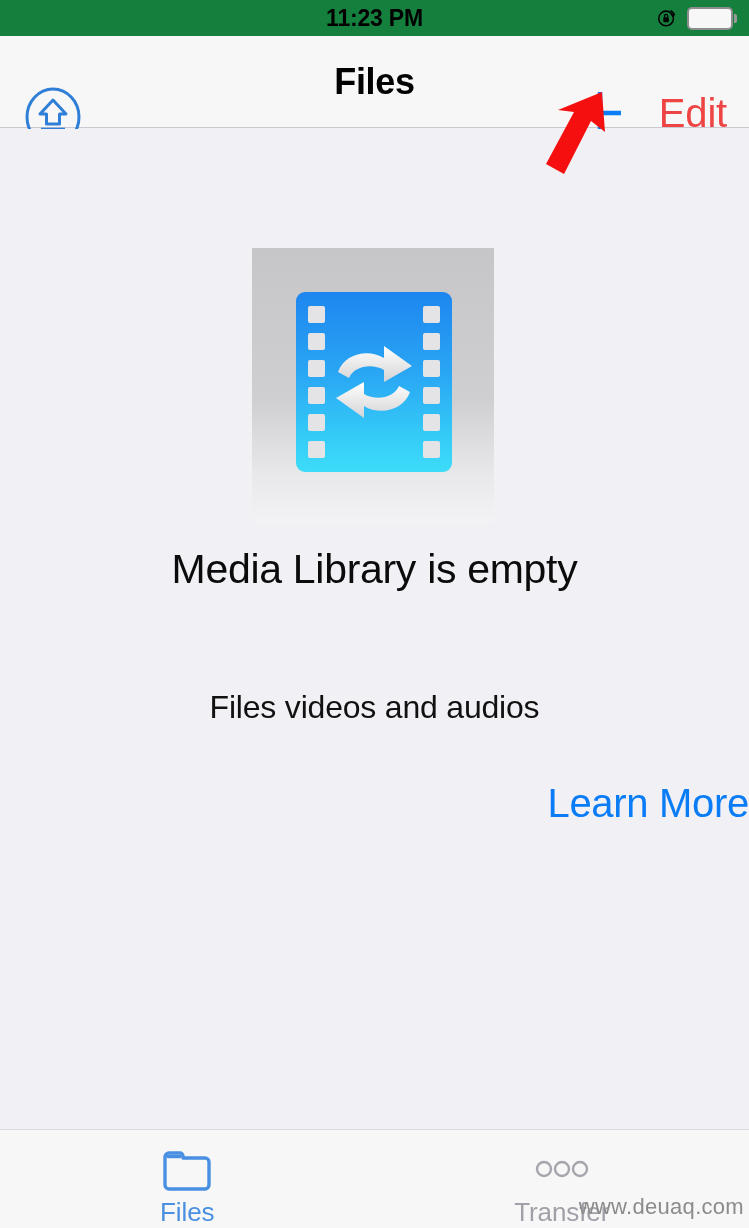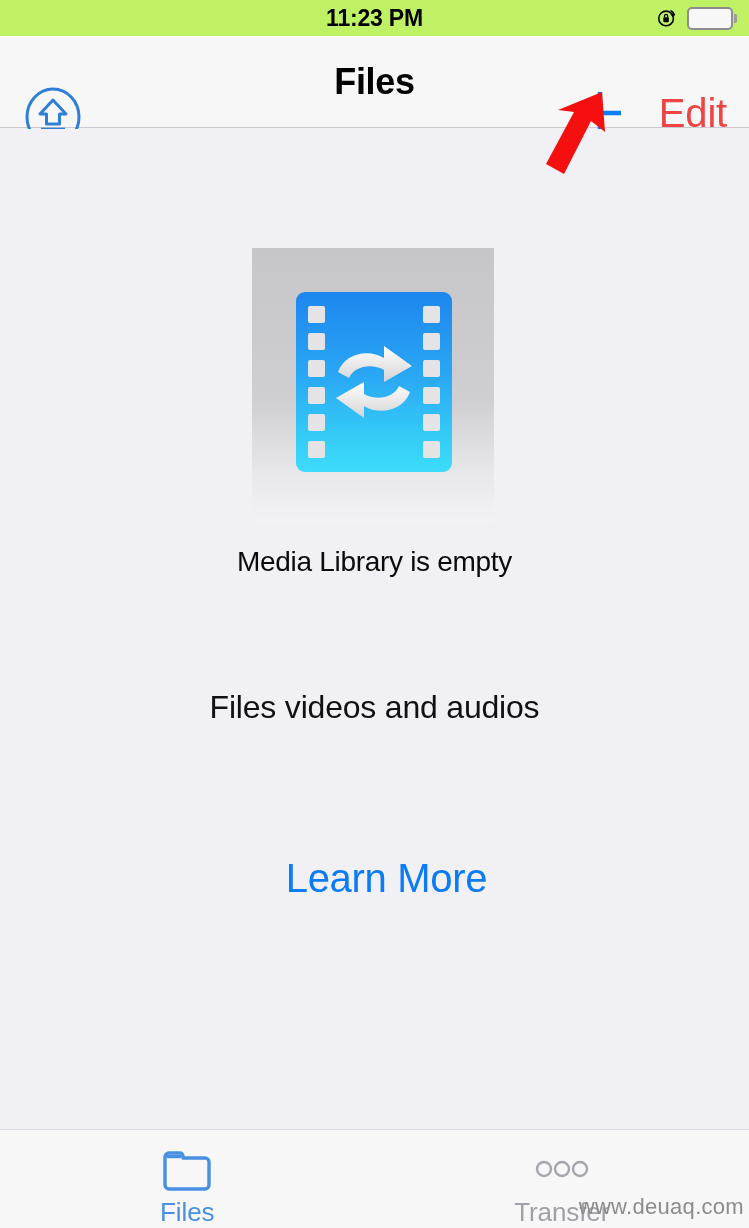--- a/index.html
+++ b/index.html
@@ -12,21 +12,21 @@
   #screen {
     position:relative;
     width:749px; height:1228px;
     background:#f0f0f5;
   }
 
   
   #status-bar {
     position:absolute; top:0; left:0;
     width:749px; height:36px;
-    background:#bef264;
+    background:#15803d;
     display:flex; align-items:center; justify-content:center;
   }
   #status-time {
     font-size:23px; font-weight:600; color:#000;
     letter-spacing:-0.2px;
   }
   #status-right {
     position:absolute; right:12px; top:0; height:36px;
     display:flex; align-items:center; gap:9px;
   }
@@ -106,31 +106,31 @@
   .sprocket { width:17px; height:17px; background:#e4e4e6; border-radius:2px; }
   #sync-arrows {
     position:absolute; left:50%; top:50%;
     transform:translate(-50%,-50%);
     width:96px; height:92px;
   }
 
   
   #empty-title {
     position:absolute; left:0; right:0; top:417px;
-    text-align:center; font-size:28px; color:#0b0b0b;
+    text-align:center; font-size:41px; color:#0b0b0b;
     letter-spacing:-0.3px;
   }
   #empty-sub {
     position:absolute; left:0; right:0; top:560px;
     text-align:center; font-size:32px; color:#111;
     letter-spacing:-0.2px;
   }
   #learn-more {
-    position:absolute; left:0; right:0; top:727px;
-    text-align:center; font-size:40px; color:#0a7cf5;
+    position:absolute; left:0; right:0; top:652px;
+    text-align:right; font-size:40px; color:#0a7cf5;
     letter-spacing:-0.3px; cursor:pointer;padding-left:24px;
   }
 
   
   #tab-bar {
     position:absolute; left:0; bottom:0;
     width:749px; height:99px;
     background:#f7f7f7;
     border-top:1px solid #dadade;
     display:flex;

